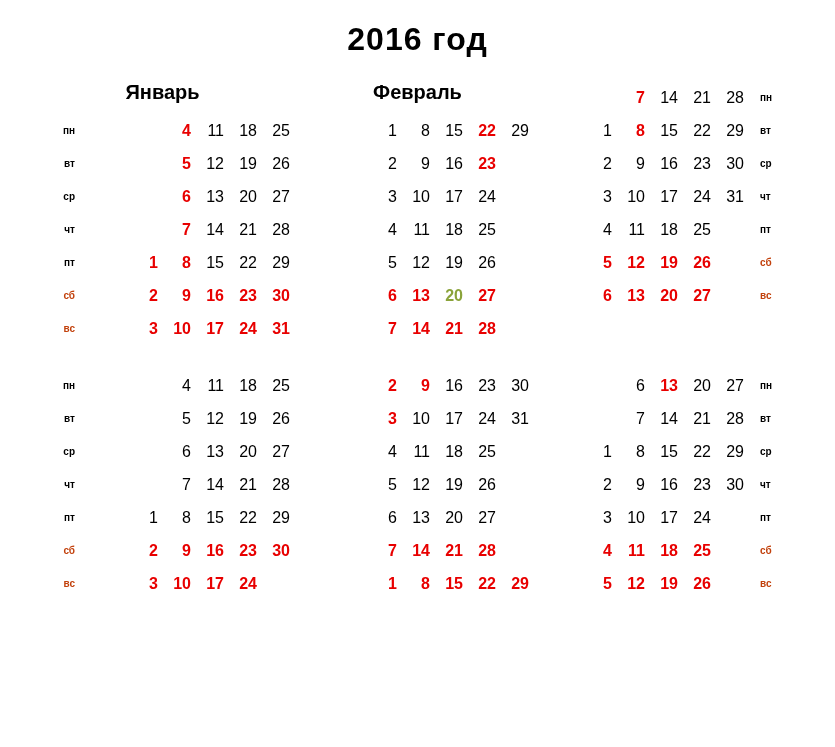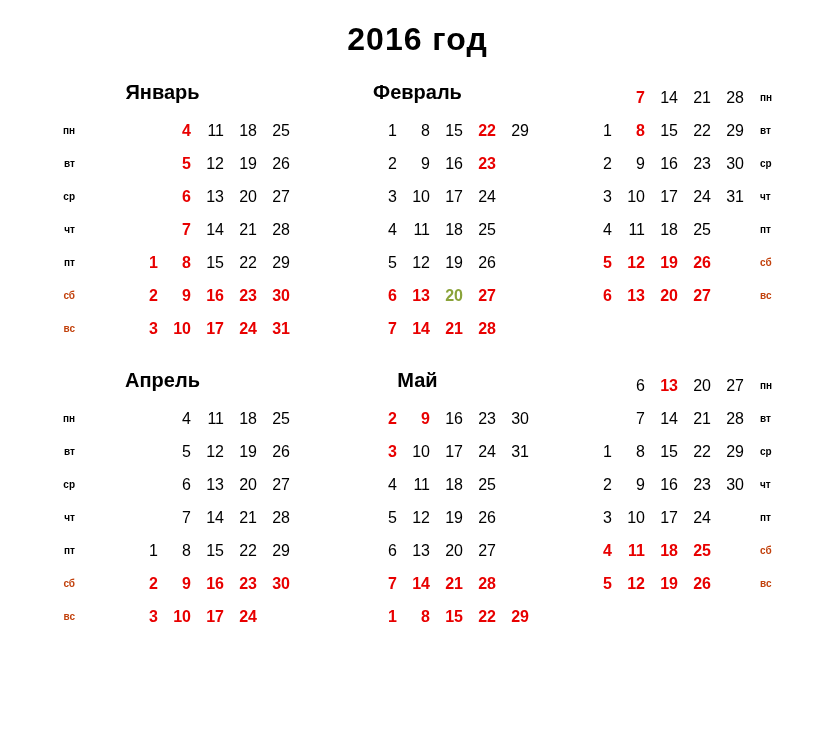--- a/index.html
+++ b/index.html
@@ -280,21 +280,20 @@
               <div class="daylabel">чт</div>
               <div class="daylabel">пт</div>
               <div class="daylabel red">сб</div>
               <div class="daylabel red">вс</div>
             </div>
           </div>
         </div>
       </div>
       <div class="quarter">
         <div class="month">
-          <div class="month-name">Апрель</div>
           <div class="month-grid">
             <div class="daylabels right">
               <div class="daylabel">пн</div>
               <div class="daylabel">вт</div>
               <div class="daylabel">ср</div>
               <div class="daylabel">чт</div>
               <div class="daylabel">пт</div>
               <div class="daylabel red">сб</div>
               <div class="daylabel red">вс</div>
             </div>
@@ -345,21 +344,20 @@
                 <div class="cell red">3</div>
                 <div class="cell red">10</div>
                 <div class="cell red">17</div>
                 <div class="cell red">24</div>
                 <div class="cell empty"></div>
               </div>
             </div>
           </div>
         </div>
         <div class="month">
-          <div class="month-name">Май</div>
           <div class="month-grid">
             <div class="spacer-col"></div>
             <div class="weeks">
               <div class="week-row">
                 <div class="cell red">2</div>
                 <div class="cell red">9</div>
                 <div class="cell">16</div>
                 <div class="cell">23</div>
                 <div class="cell">30</div>
               </div>

